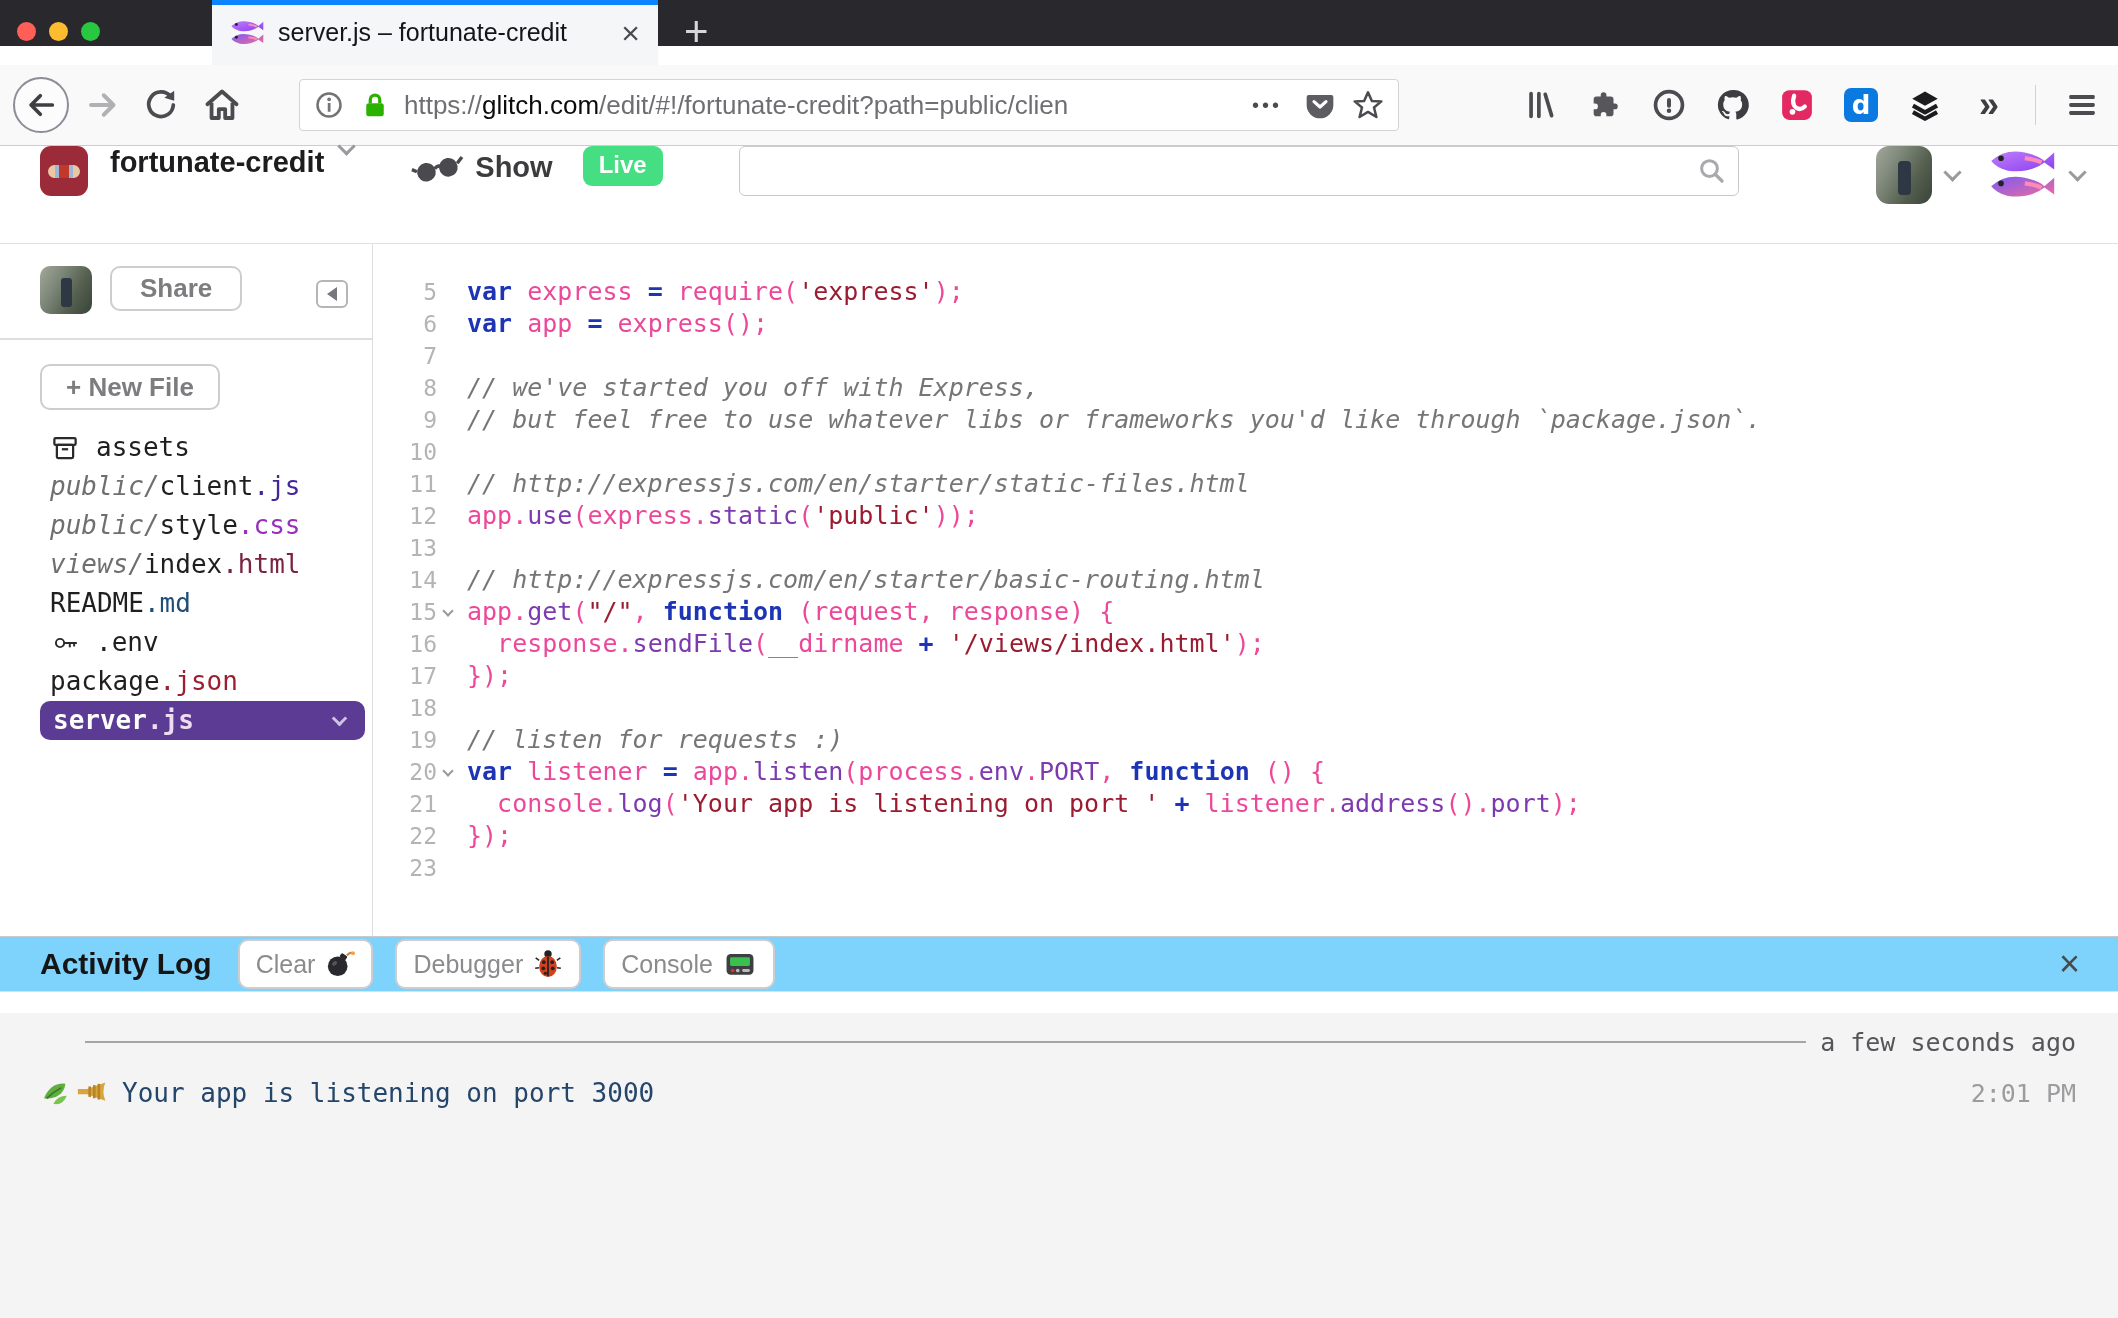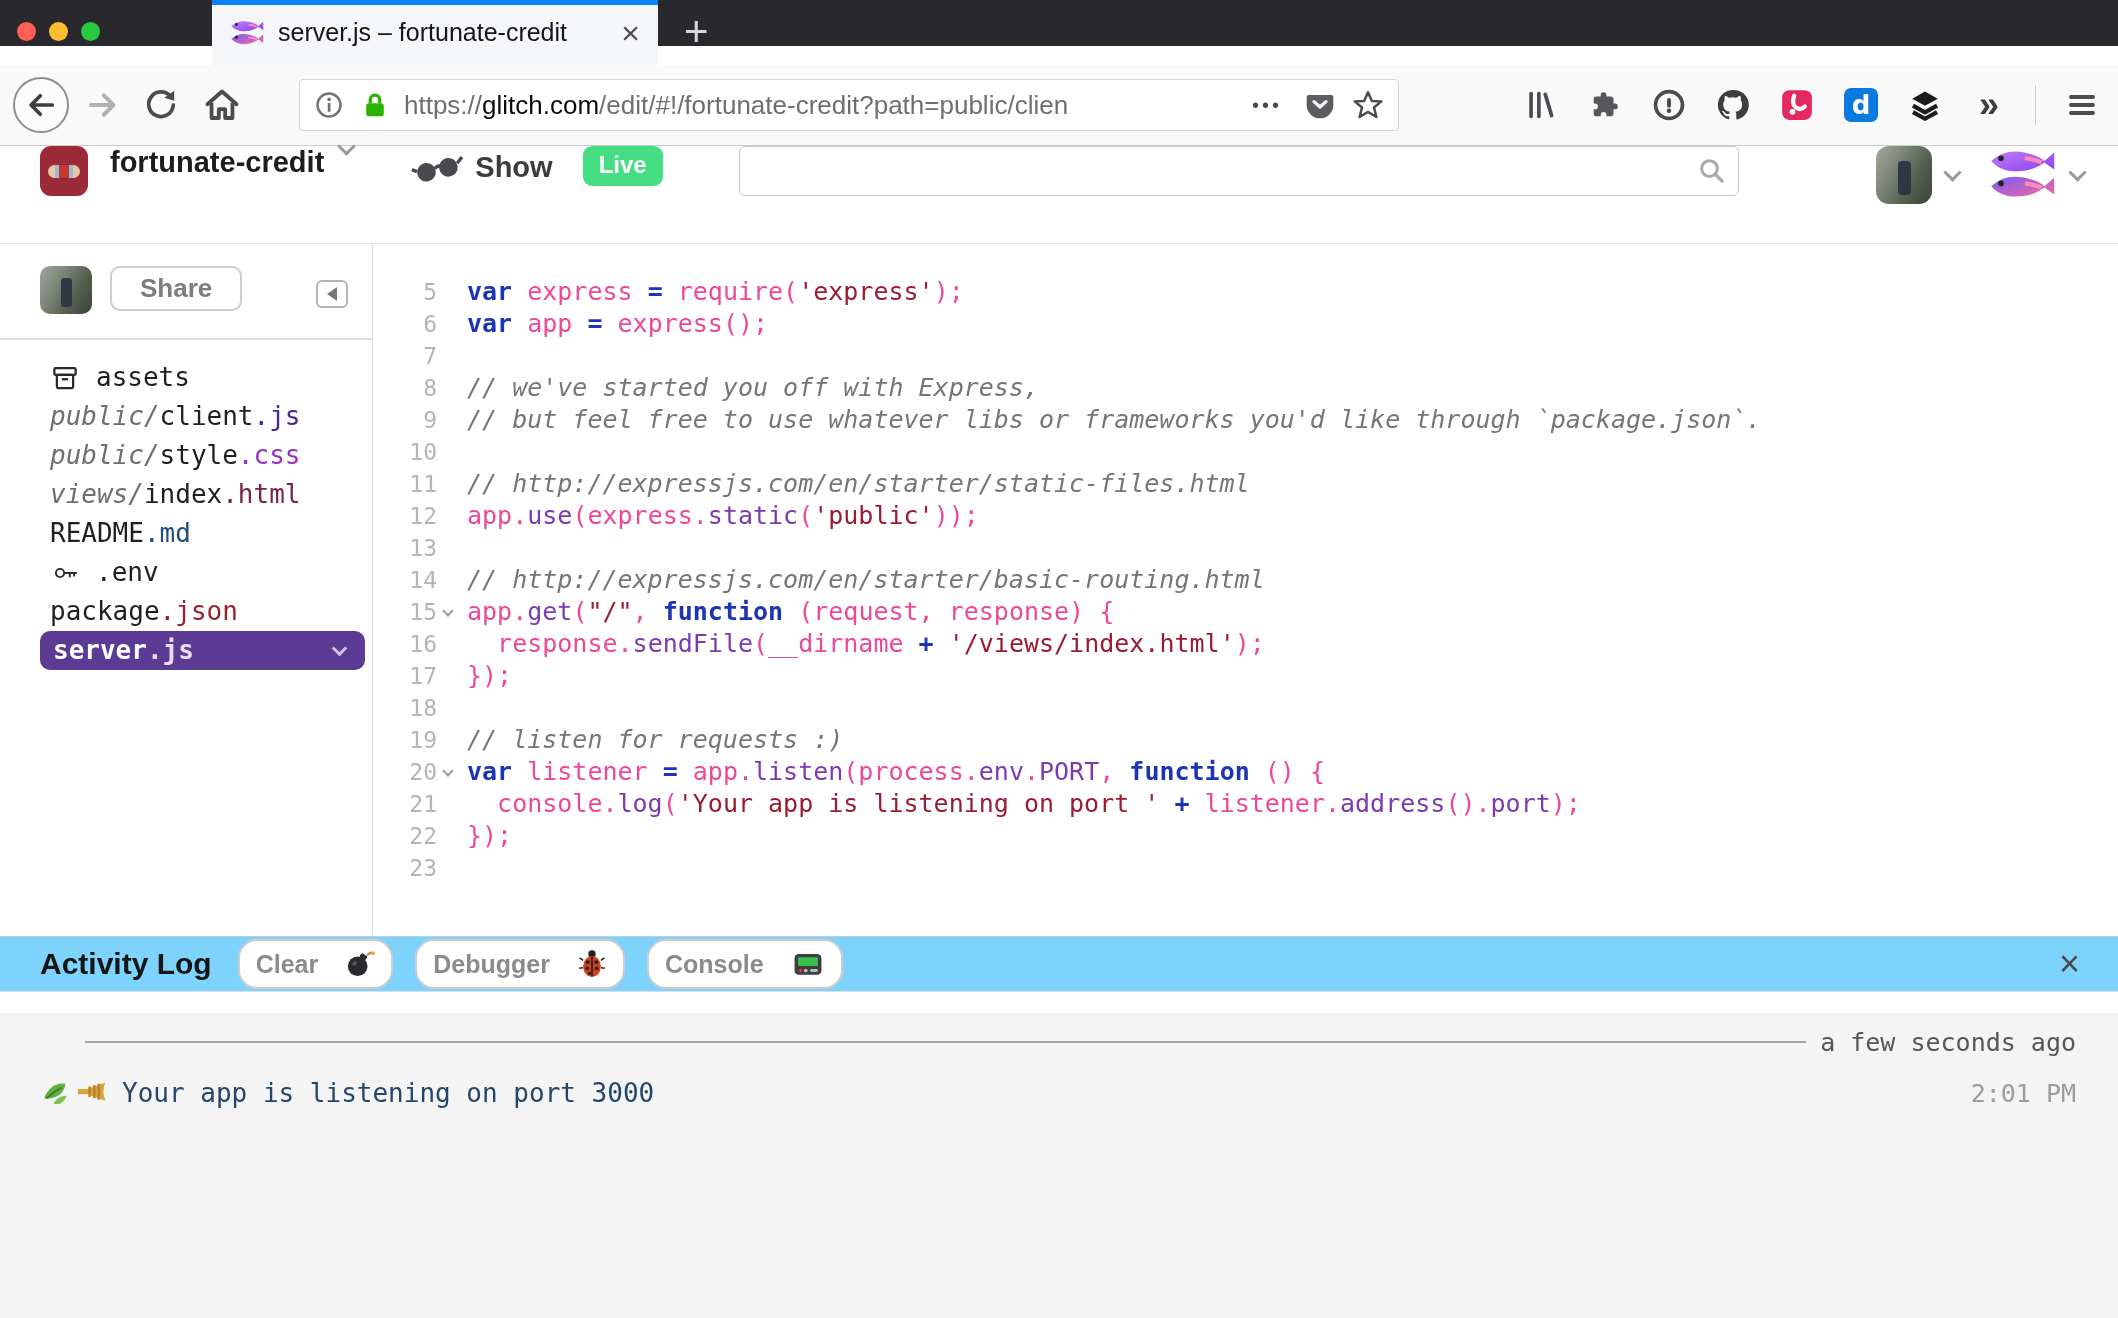--- a/index.html
+++ b/index.html
@@ -98,21 +98,21 @@
   .tk-k{color:#1d35b5;font-weight:bold}
   .tk-p{color:#7d3ab0}
   .tk-s{color:#9b1c31}
   .tk-c{color:#767676;font-style:italic}
   .tk-t{color:#ec4899}
 
   
   .act-header{position:absolute;top:936px;left:0;right:0;height:56px;background:#7dd3fc;border-top:1px solid #c9c9cb;border-bottom:1px solid #e0e0e2;display:flex;align-items:center;padding-left:40px}
   .act-title{font-size:30px;font-weight:bold;color:#151515}
   .act-buttons{display:flex;gap:22px;margin-left:26px}
-  .act-btn{border:2px solid #cdcdd0;border-radius:19px;background:#fff;display:flex;align-items:center;gap:27px;padding:6px 16px;color:#8b8b8e;font-weight:bold;font-size:25px}
+  .act-btn{border:2px solid #cdcdd0;border-radius:10px;background:#fff;display:flex;align-items:center;gap:10px;padding:6px 16px;color:#8b8b8e;font-weight:normal;font-size:25px}
   .act-close{margin-left:auto;margin-right:38px;font-size:36px;color:#4a4a4d;line-height:1}
   .act-body{position:absolute;top:1013px;left:0;right:0;bottom:0;background:#f4f4f5;font-family:"DejaVu Sans Mono",monospace}
   .ts-row{display:flex;align-items:center;margin-top:14px;padding:0 42px 0 40px;height:30px}
   .ts-line{flex:1;height:2px;background:#a5a5a8;margin-left:45px;margin-right:14px}
   .ts-label{font-size:25px;color:#55565a}
   .log-entry{display:flex;align-items:center;margin-top:16px;padding:0 42px 0 40px;height:40px}
   .log-icons{display:flex;align-items:center;gap:2px}
   .log-text{margin-left:14px;font-size:26px;color:#24466b}
   .log-time{margin-left:auto;font-size:25px;color:#9c9c9e}
 
@@ -321,20 +321,23 @@
     <div class="sidebar">
       <div class="side-sec1">
         <span class="side-avatar"></span>
         <button class="pill-btn share-btn">Share</button>
         <span class="collapse-btn">
             <span class="tri-left"></span>
           </span>
       </div>
       <hr class="side-hr">
       <hr class="side-hr">
+      <div class="side-sec3">
+        <button class="pill-btn newfile-btn">+ New File</button>
+      </div>
       <div class="file-list">
           <div class="file-row">
             <span class="file-icon">
               <svg viewBox="0 0 24 24" width="30" height="30">
                 <g fill="none" stroke="#2a2a2a" stroke-width="1.8">
                   <rect x="3.5" y="4" width="17" height="5.5" rx="1"></rect>
                   <rect x="5.5" y="9.5" width="13" height="10.5" rx="1"></rect>
                   <line x1="9.5" y1="13" x2="14.5" y2="13"></line>
                 </g>
               </svg>

